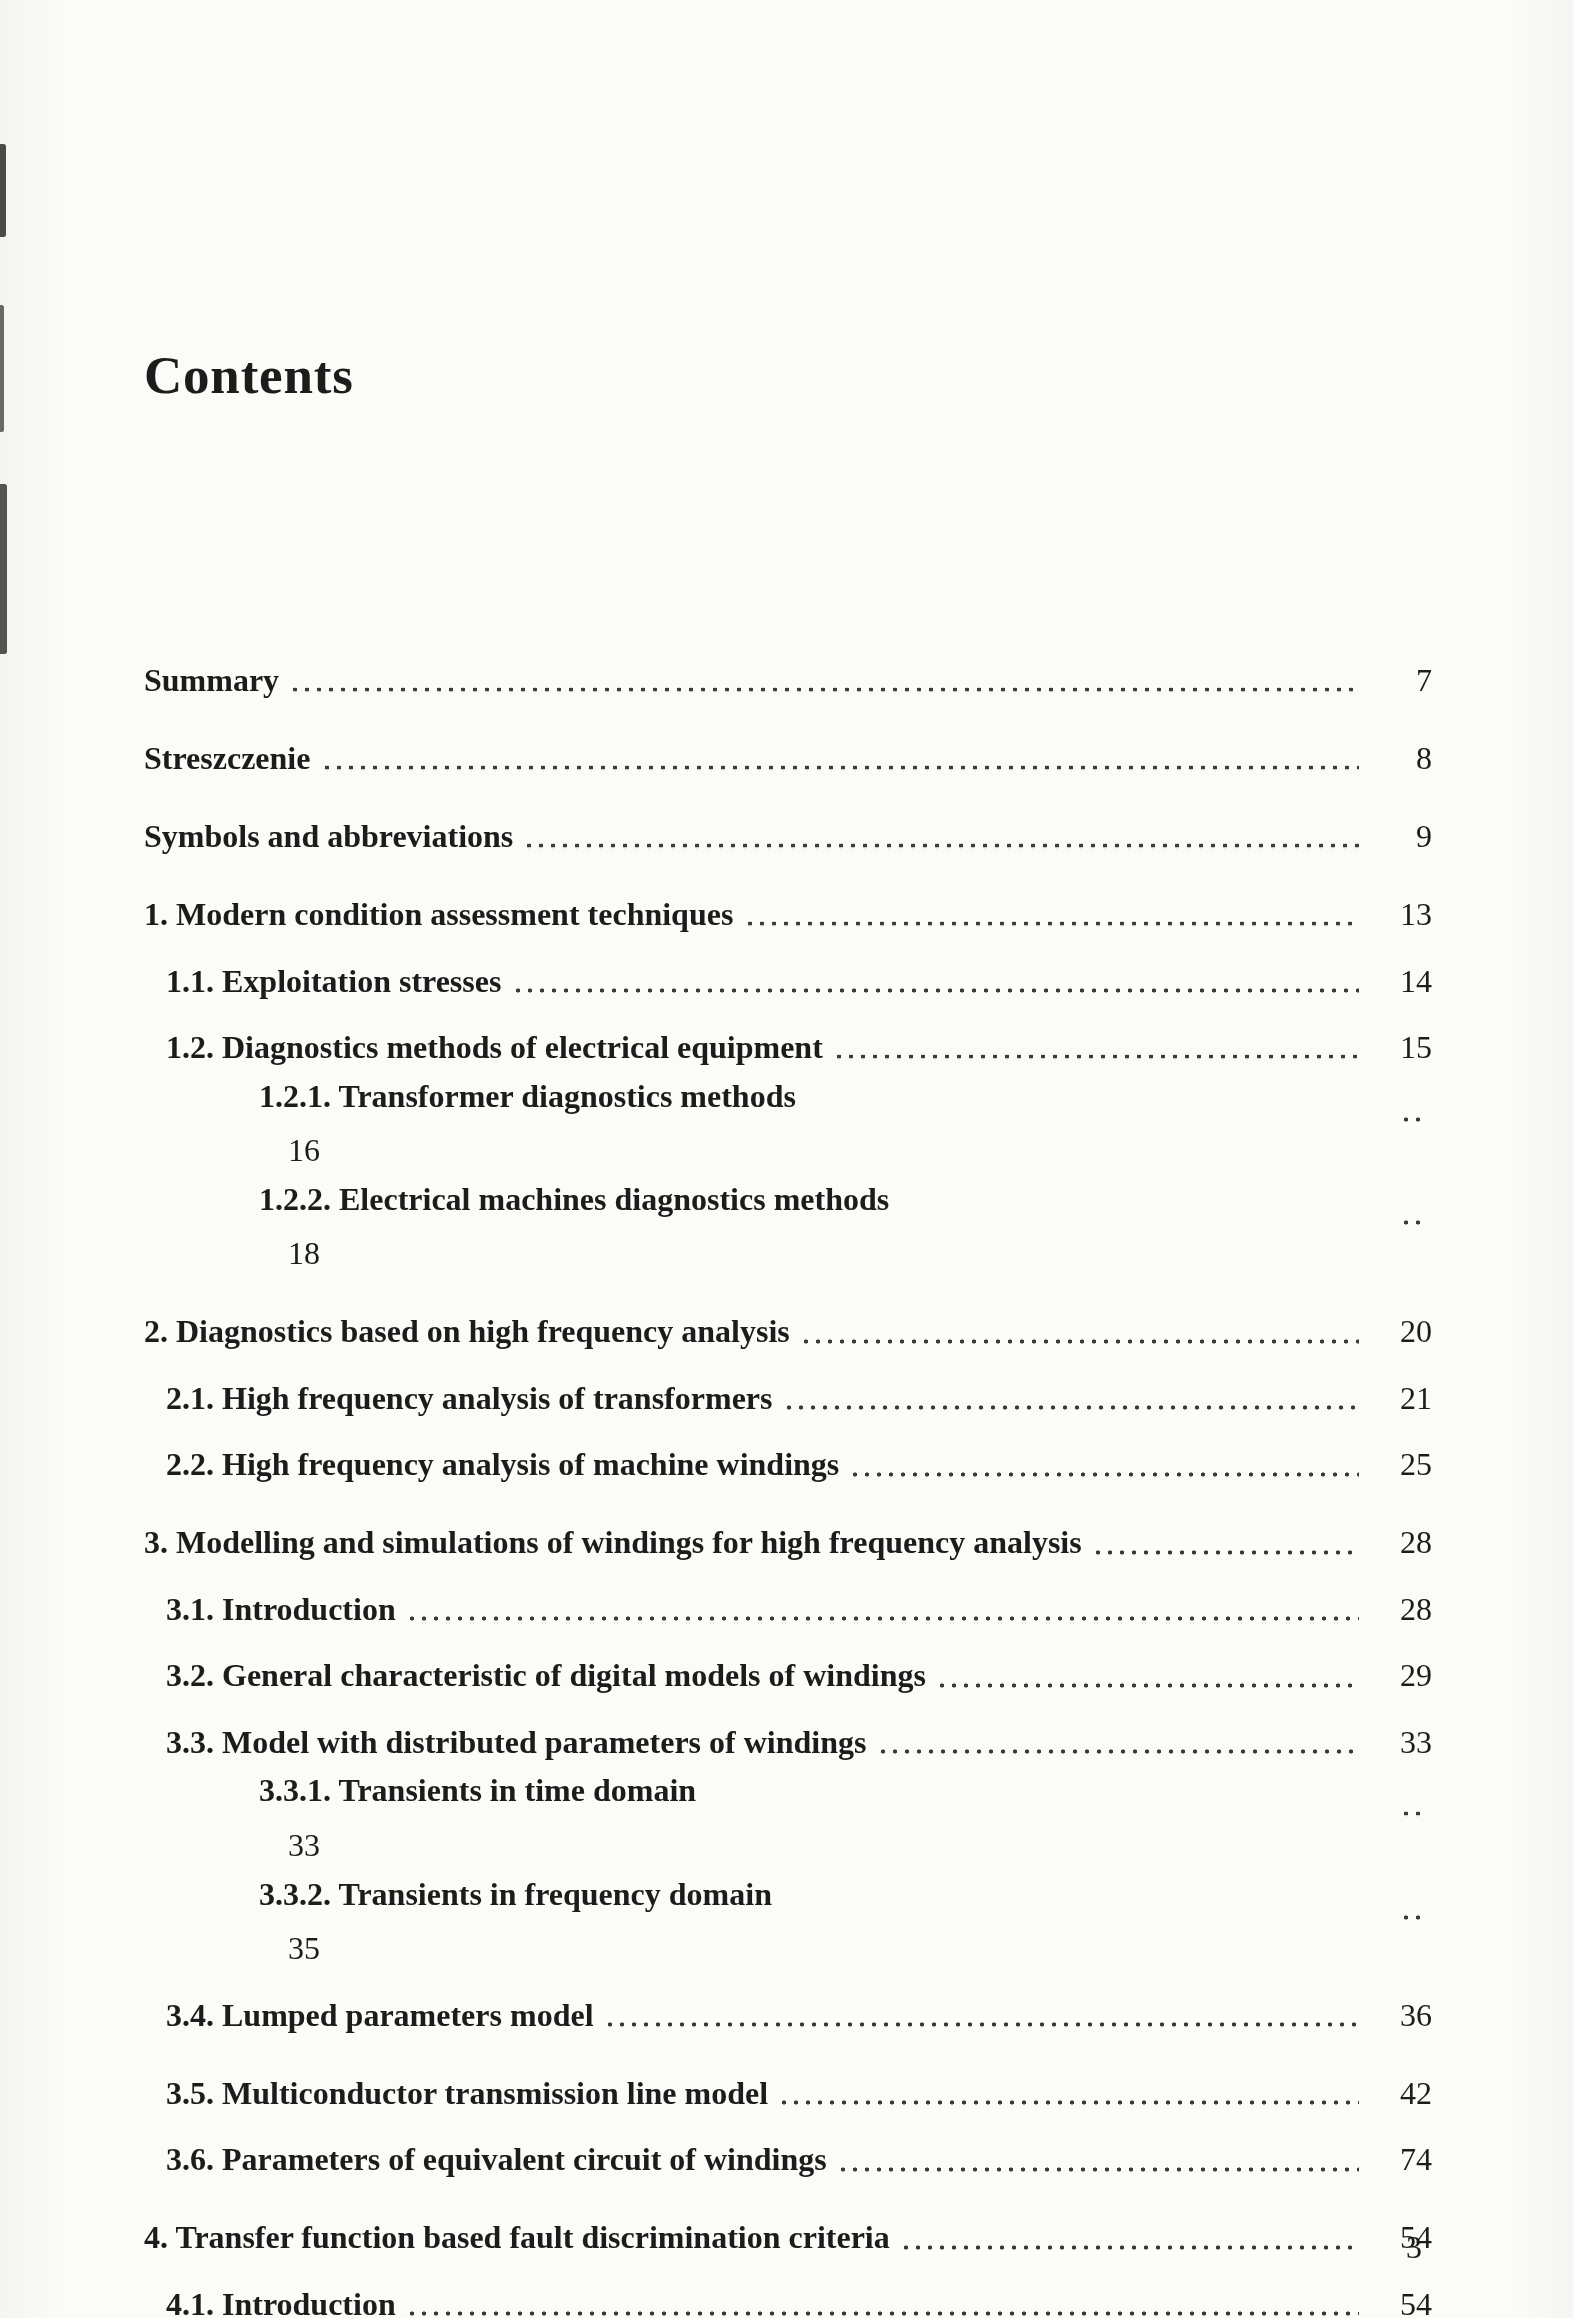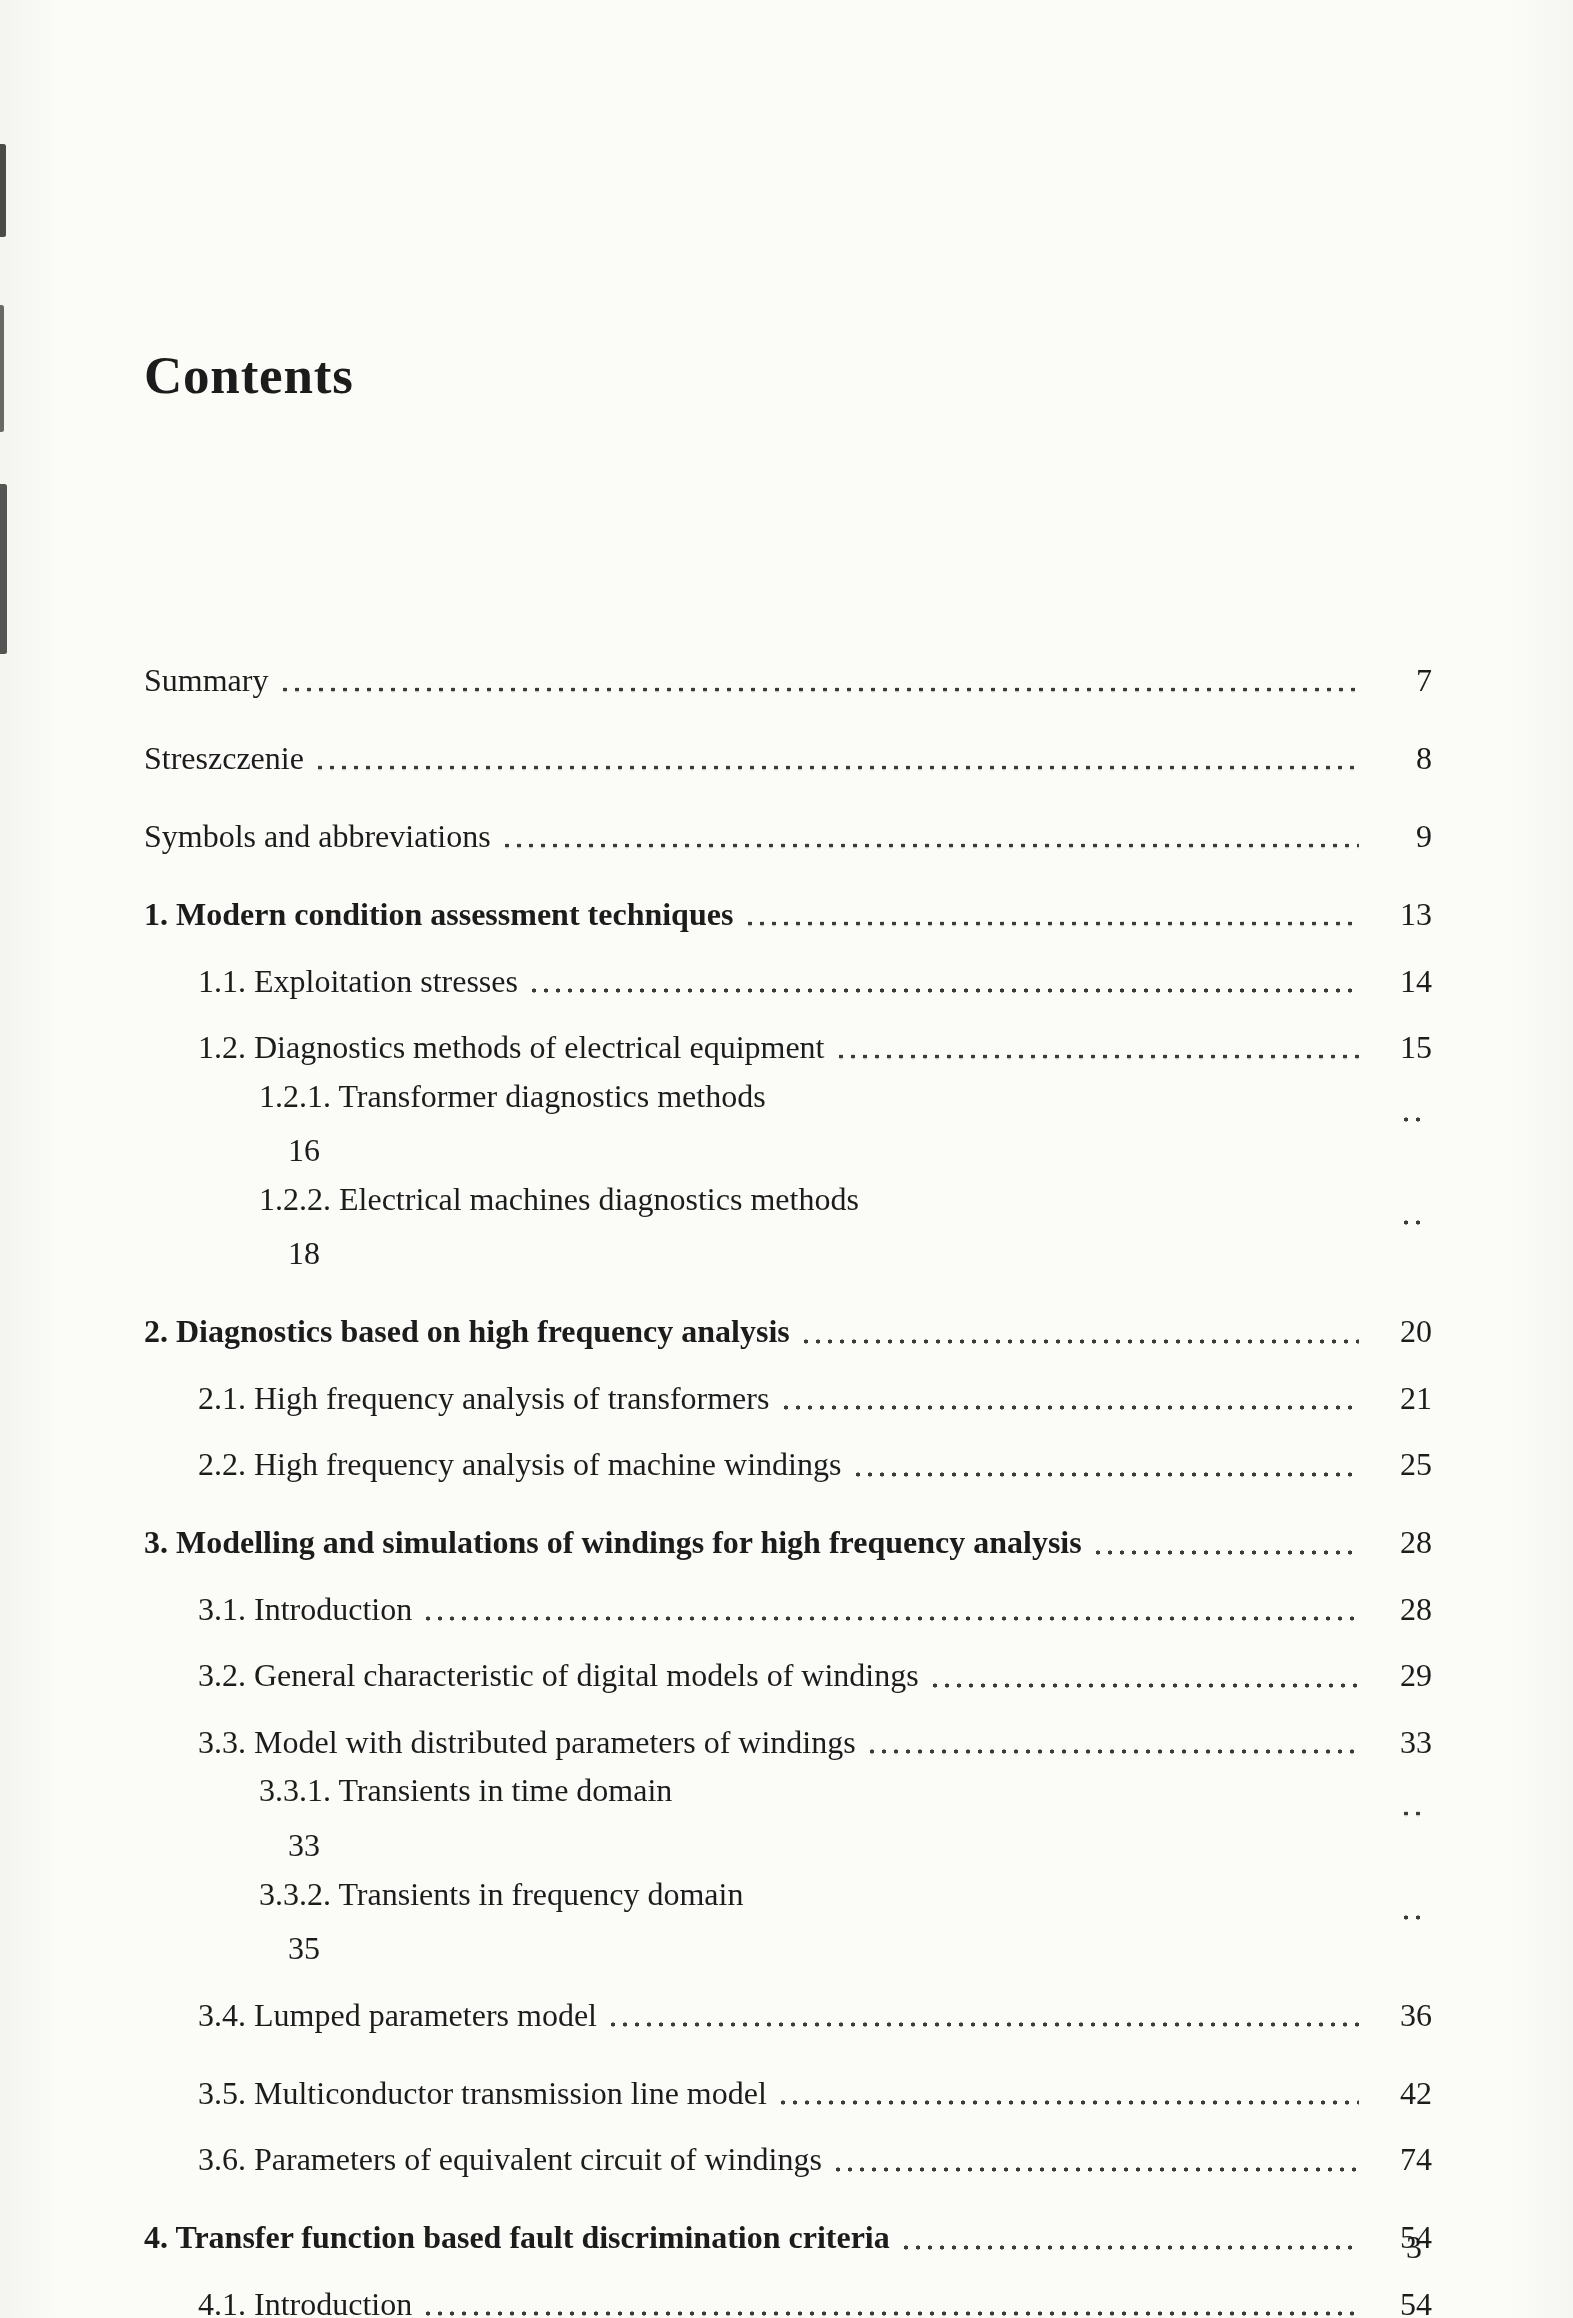--- a/index.html
+++ b/index.html
@@ -50,40 +50,40 @@
   }
   .toc {
     margin-top: 255px;
   }
   .row {
     display: flex;
     align-items: baseline;
     font-size: 32px;
     line-height: 41px;
   }
-  .row .label { white-space: nowrap; }
+  .row .label { white-space: nowrap; font-weight: bold; }
   .row.bold .label { font-weight: 700; }
   .leader {
     flex: 1 1 auto;
     min-width: 20.4px;
     height: 5.1px;
     align-self: flex-end;
     margin: 0 12px 8.5px 10.2px;
     background-image: radial-gradient(circle, #3b3b3b 2px, transparent 2.2px);
     background-size: 12px 5.1px;
     background-repeat: repeat-x;
     background-position: left center;
   }
   .pageno {
     min-width: 61px;
     text-align: right;
     white-space: nowrap;
   }
   .lvl0 { margin-left: 0; }
-  .lvl1 { margin-left: 54px; }
+  .lvl1 { margin-left: 22px; }
   .lvl2 { margin-left: 115px; }
   .sp-1 { margin-top: 7.6px; flex-direction: column; }
   .sp-2 { margin-top: 25.5px; }
   .sp-3 { margin-top: 37px; align-items: flex-end; }
   .folio {
     position: absolute;
     right: 151px;
     top: 2229px;
     font-size: 32px;
   }

